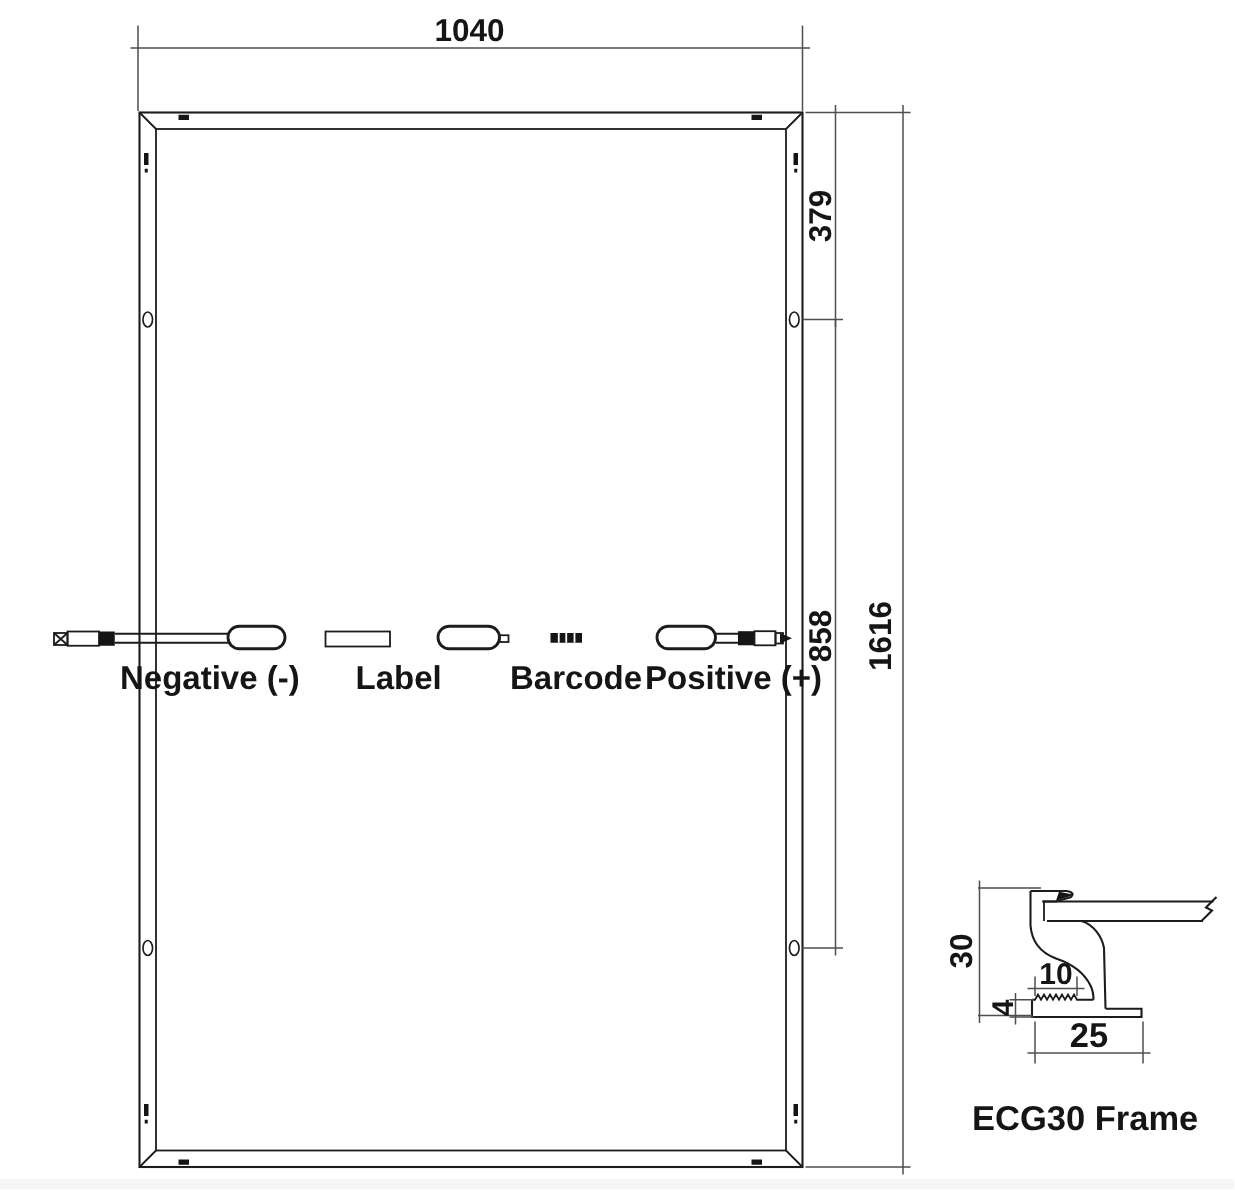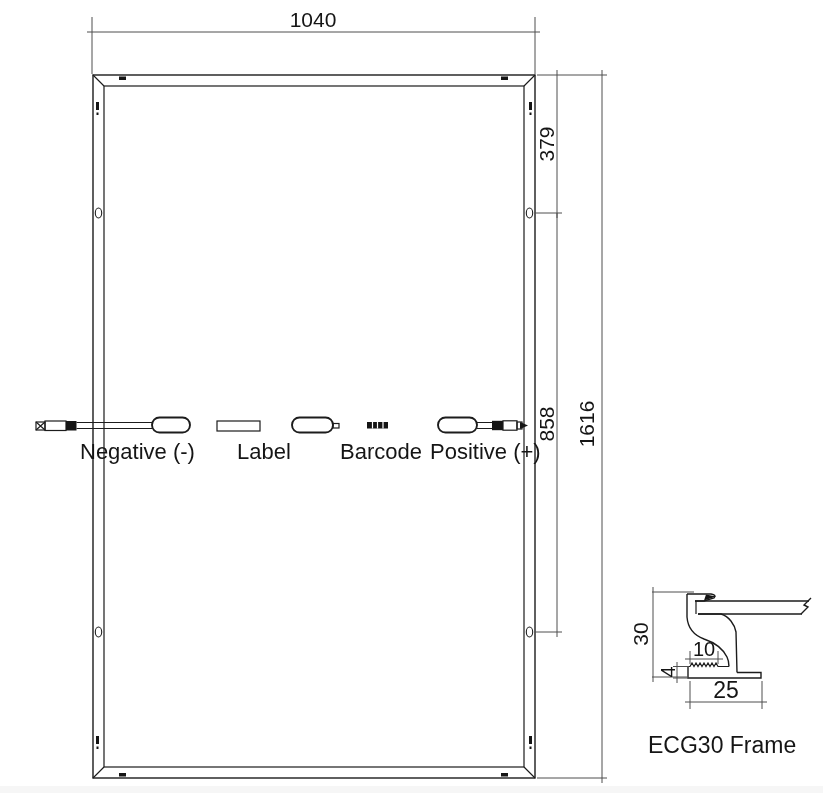--- a/index.html
+++ b/index.html
@@ -2,20 +2,21 @@
 <html><head>
 <meta charset="utf-8">
 <style>
   html,body{margin:0;padding:0;background:#ffffff;}
   .sheet{
     position:relative;
     width:823px;height:793px;
     background:#ffffff;
     font-family:"Liberation Sans", sans-serif;
     overflow:hidden;
+    font-weight:bold;
   }
   svg{display:block;}
   svg text{
     fill:#151515;
     font-family:"Liberation Sans", sans-serif;
   }
   .ink   {stroke:#1c1c1c;fill:none;stroke-width:1.4;}
   .thin  {stroke:#1c1c1c;fill:none;stroke-width:1.2;}
   .bold  {stroke:#1c1c1c;fill:none;stroke-width:1.9;}
   .dim   {stroke:#4e4e4e;fill:none;stroke-width:1;}

